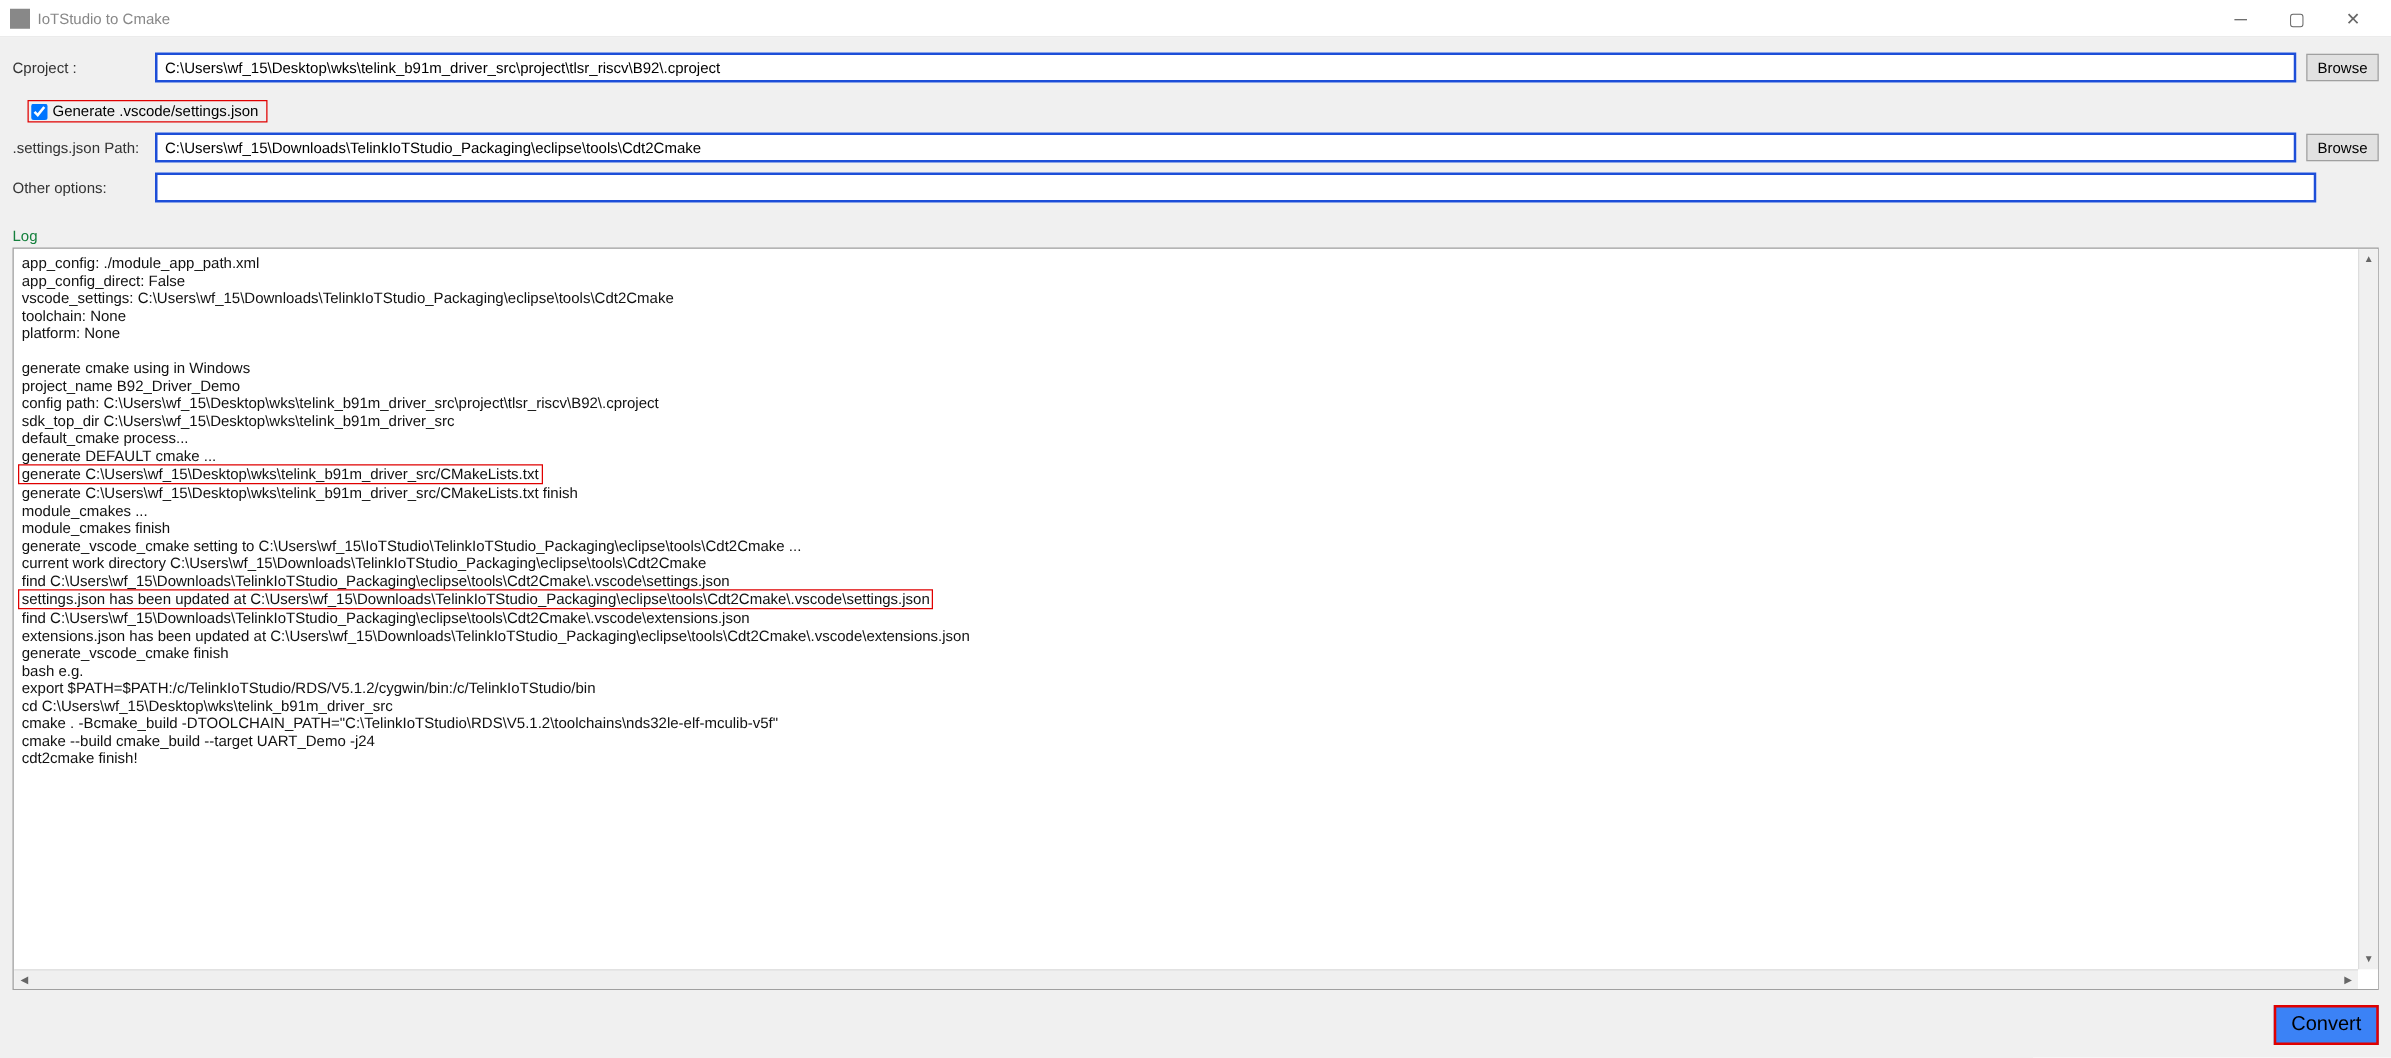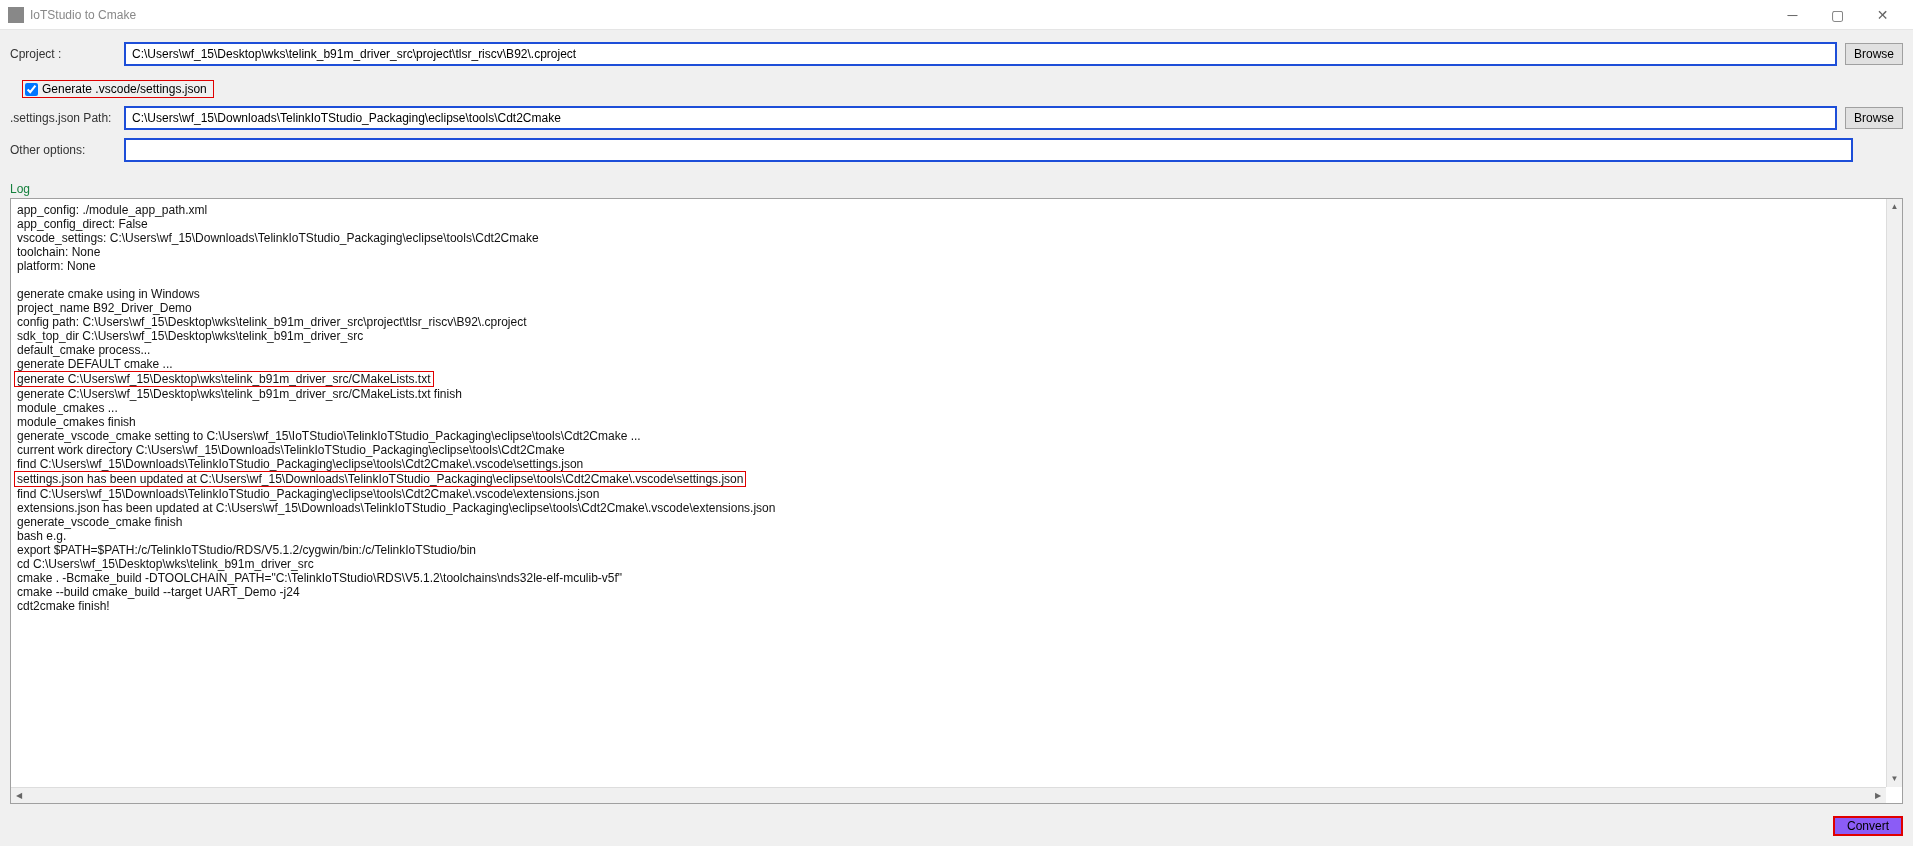--- a/index.html
+++ b/index.html
@@ -141,25 +141,25 @@
       display: inline-block;
       padding: 0 2px;
       margin-left: -3px;
     }
     .button-row {
       display: flex;
       justify-content: flex-end;
       padding-top: 12px;
     }
     .convert-btn {
-      height: 20px;
+      height: 32px;
       padding: 0 12px;
       border: 2px solid #e00000;
-      background: #8b5cf6;
-      font-size: 12px;
+      background: #3b82f6;
+      font-size: 16px;
       cursor: pointer;
     }
     .scrollbar-v {
       position: absolute;
       right: 0;
       top: 0;
       bottom: 16px;
       width: 16px;
       background: #f0f0f0;
       border-left: 1px solid #ddd;

